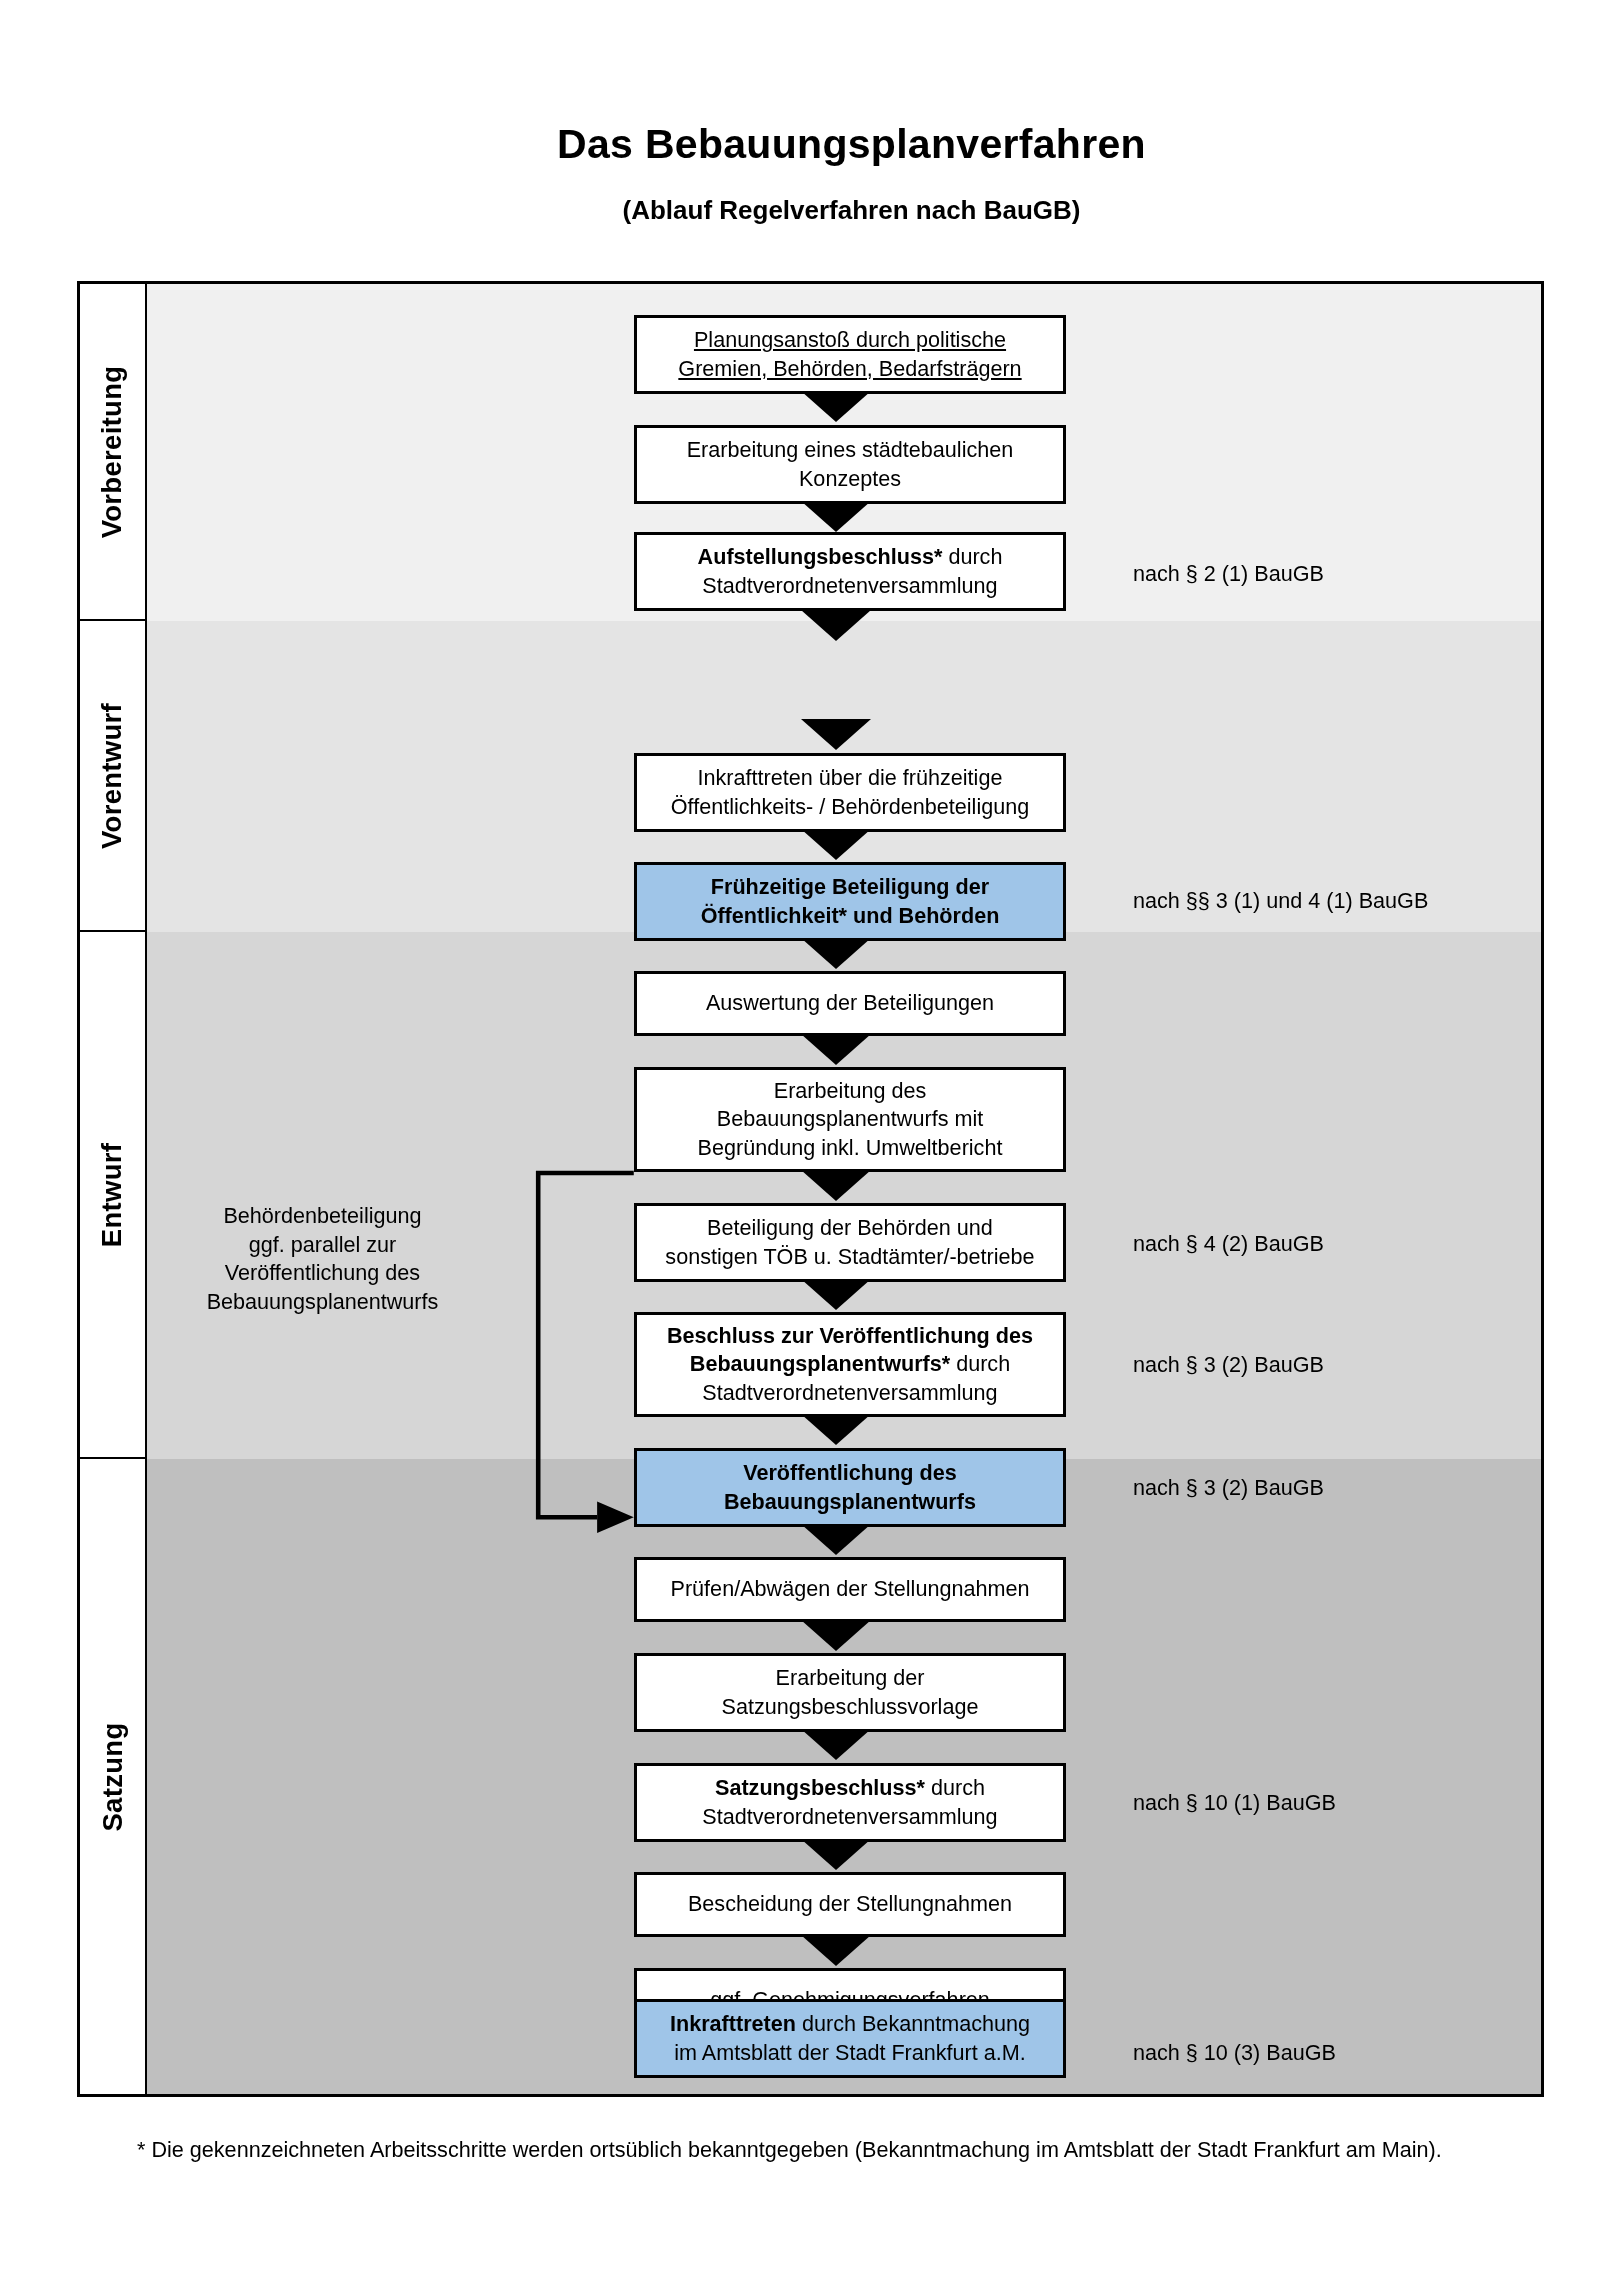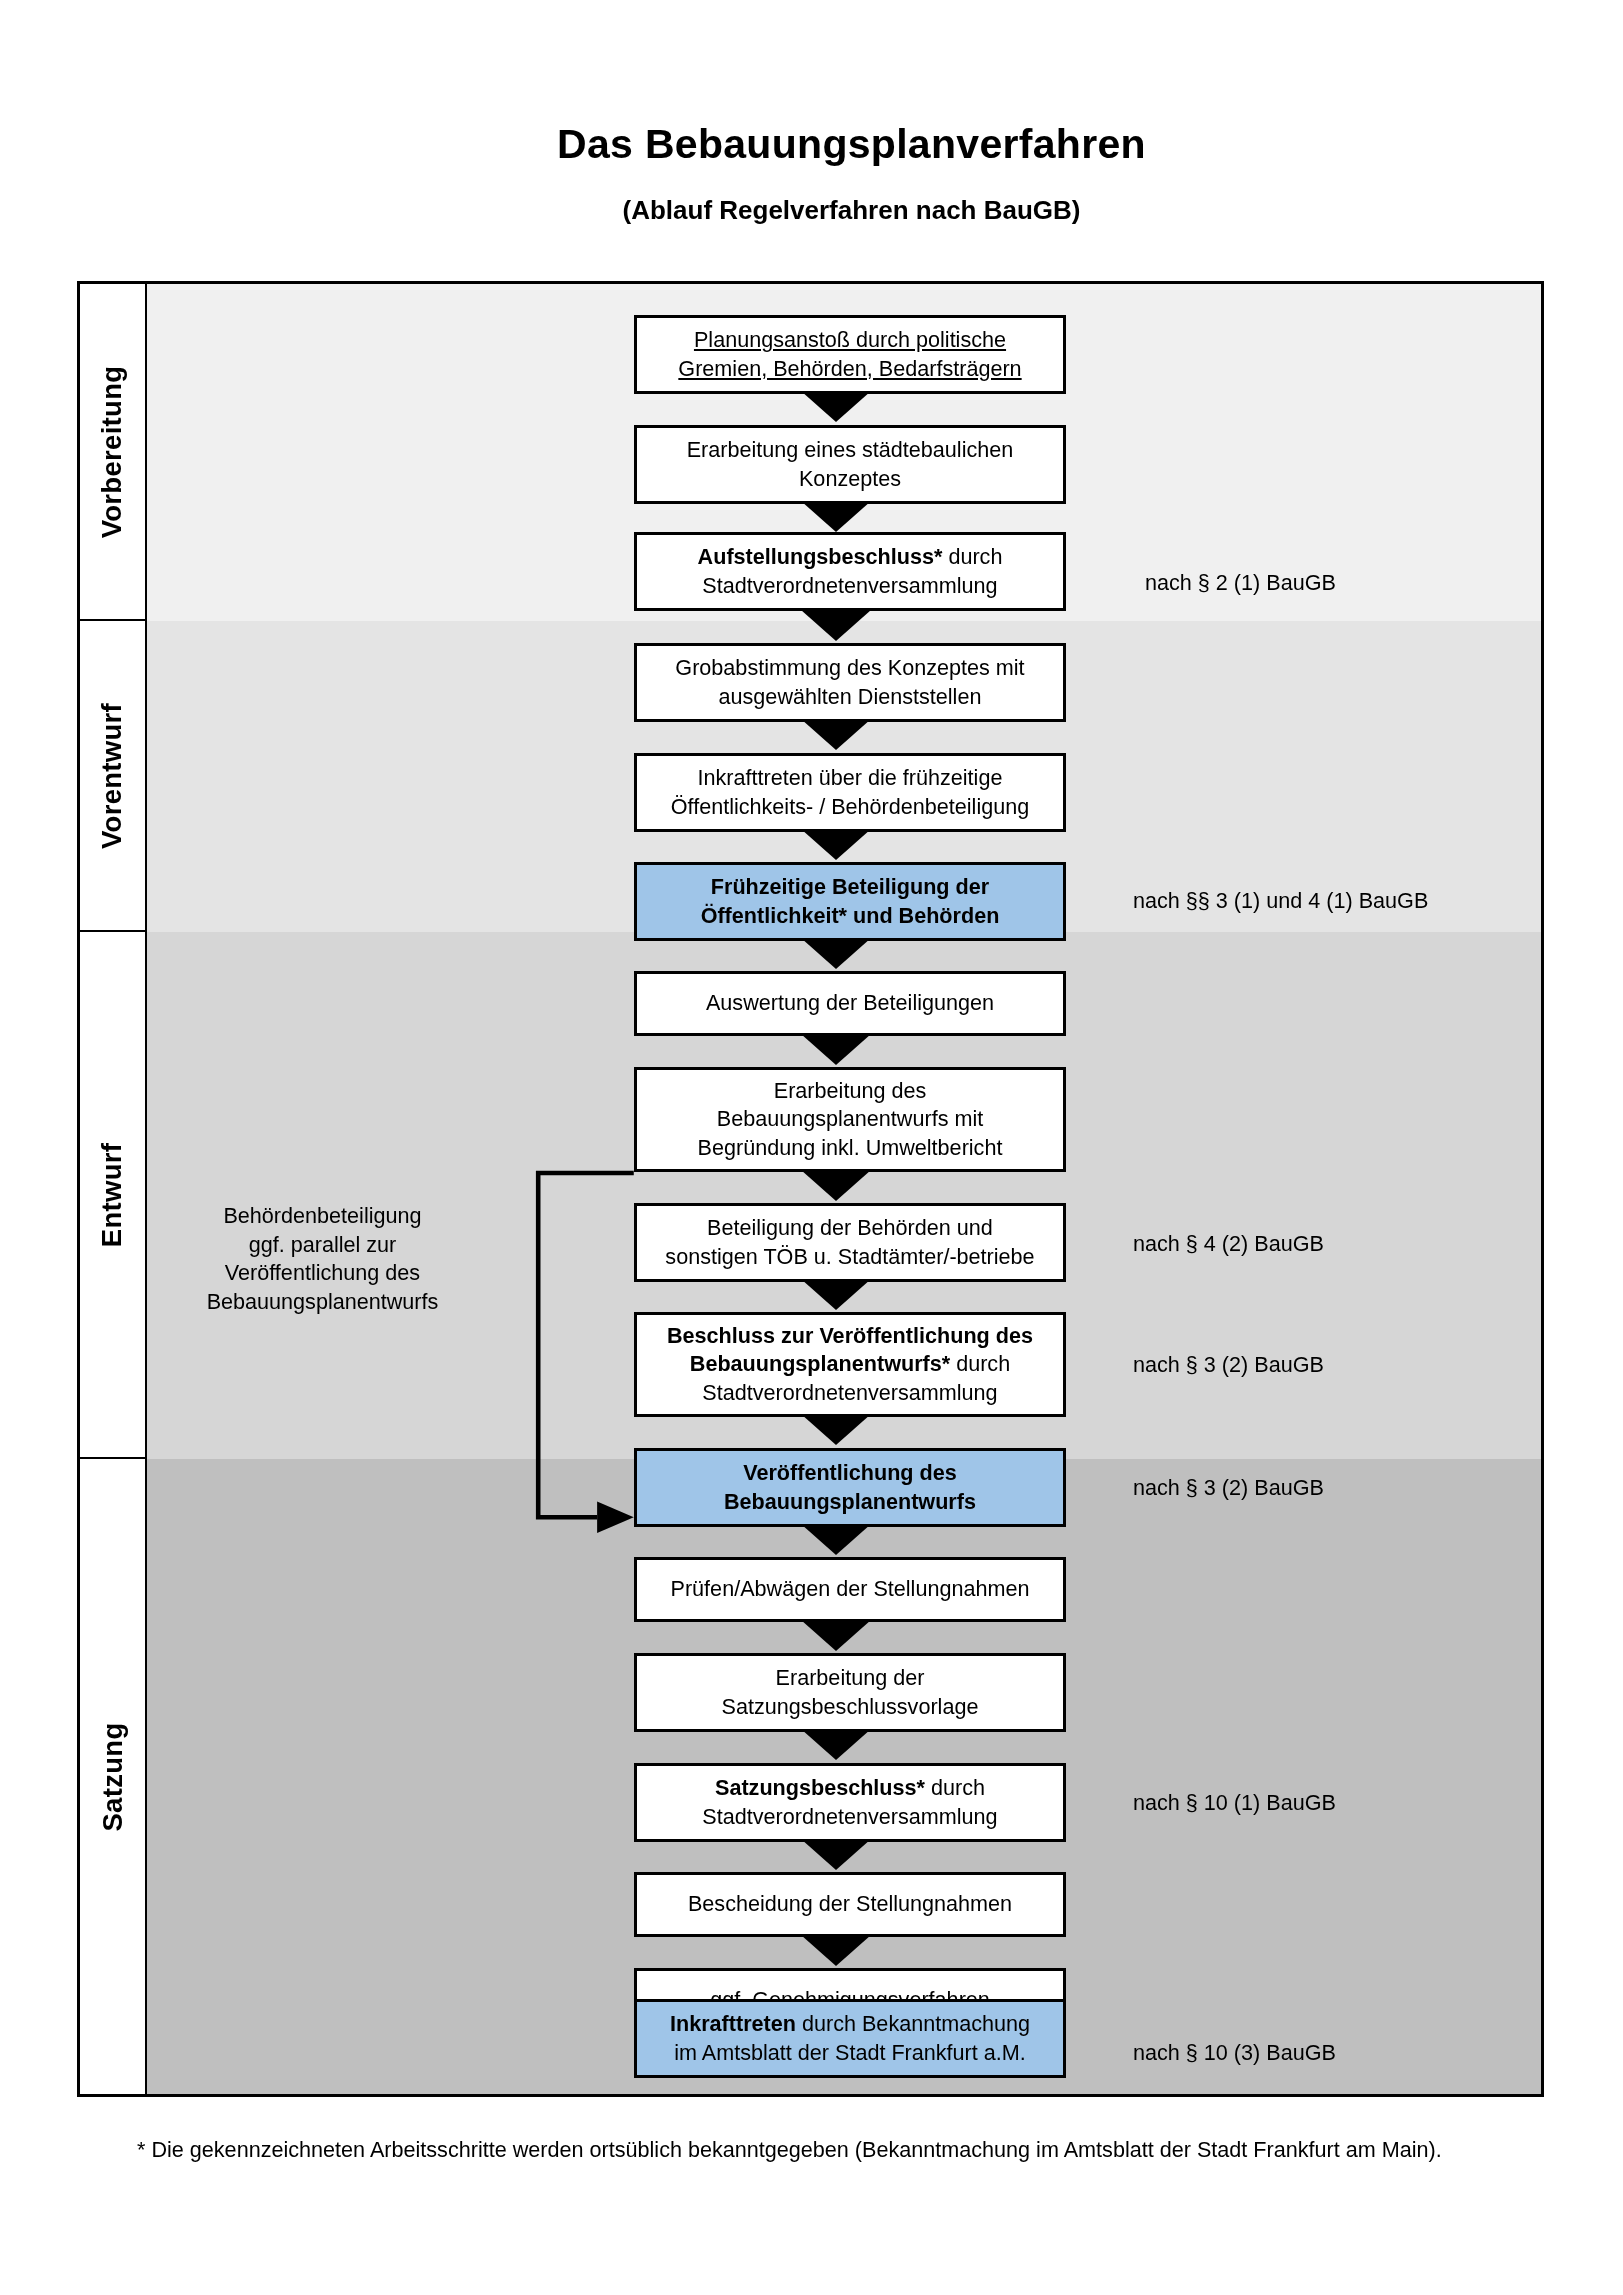--- a/index.html
+++ b/index.html
@@ -183,23 +183,20 @@
   <div class="node" style="top:141px;height:79px;">
     <span><span>Erarbeitung eines städtebaulichen</span><br><span>Konzeptes</span></span>
   </div>
   <div class="arrow" style="top:217px;"></div>
 
   <div class="node" style="top:248px;height:79px;">
     <span><b>Aufstellungsbeschluss*</b> durch<br><span>Stadtverordnetenversammlung</span></span>
   </div>
   <div class="arrow" style="top:326px;"></div>
 
-  <div class="node" style="top:359px;height:79px;">
-    <span><span>Grobabstimmung des Konzeptes mit</span><br><span>ausgewählten Dienststellen</span></span>
-  </div>
   <div class="arrow" style="top:435px;"></div>
 
   <div class="node" style="top:469px;height:79px;">
     <span><span>Inkrafttreten über die frühzeitige</span><br><span>Öffentlichkeits- / Behördenbeteiligung</span></span>
   </div>
   <div class="arrow" style="top:545px;"></div>
 
   <div class="node blue" style="top:578px;height:79px;">
     <span><b><span>Frühzeitige Beteiligung der</span><br><span>Öffentlichkeit* und Behörden</span></b></span>
   </div>
@@ -252,21 +249,21 @@
 
   <div class="node" style="top:1684px;height:65px;">
     <span>ggf. Genehmigungsverfahren</span>
   </div>
   <div class="arrow" style="top:1747px;"></div>
 
   <div class="node blue" style="top:1715px;height:79px;top:1715px;">
     <span><b>Inkrafttreten</b> durch Bekanntmachung<br><span>im Amtsblatt der Stadt Frankfurt a.M.</span></span>
   </div>
 
-  <div class="legal" style="top:285px;margin-left:12px;">nach § 2 (1) BauGB</div>
+  <div class="legal" style="top:276px;">nach § 2 (1) BauGB</div>
   <div class="legal" style="top:603px;">nach §§ 3 (1) und 4 (1) BauGB</div>
   <div class="legal" style="top:946px;">nach § 4 (2) BauGB</div>
   <div class="legal" style="top:1067px;">nach § 3 (2) BauGB</div>
   <div class="legal" style="top:1190px;">nach § 3 (2) BauGB</div>
   <div class="legal" style="top:1505px;">nach § 10 (1) BauGB</div>
   <div class="legal" style="top:1755px;">nach § 10 (3) BauGB</div>
 
   <div class="sidenote" style="left:105px;top:918px;">
     <span><span>Behördenbeteiligung</span><br><span>ggf. parallel zur</span><br><span>Veröffentlichung des</span><br><span>Bebauungsplanentwurfs</span></span>
   </div>

